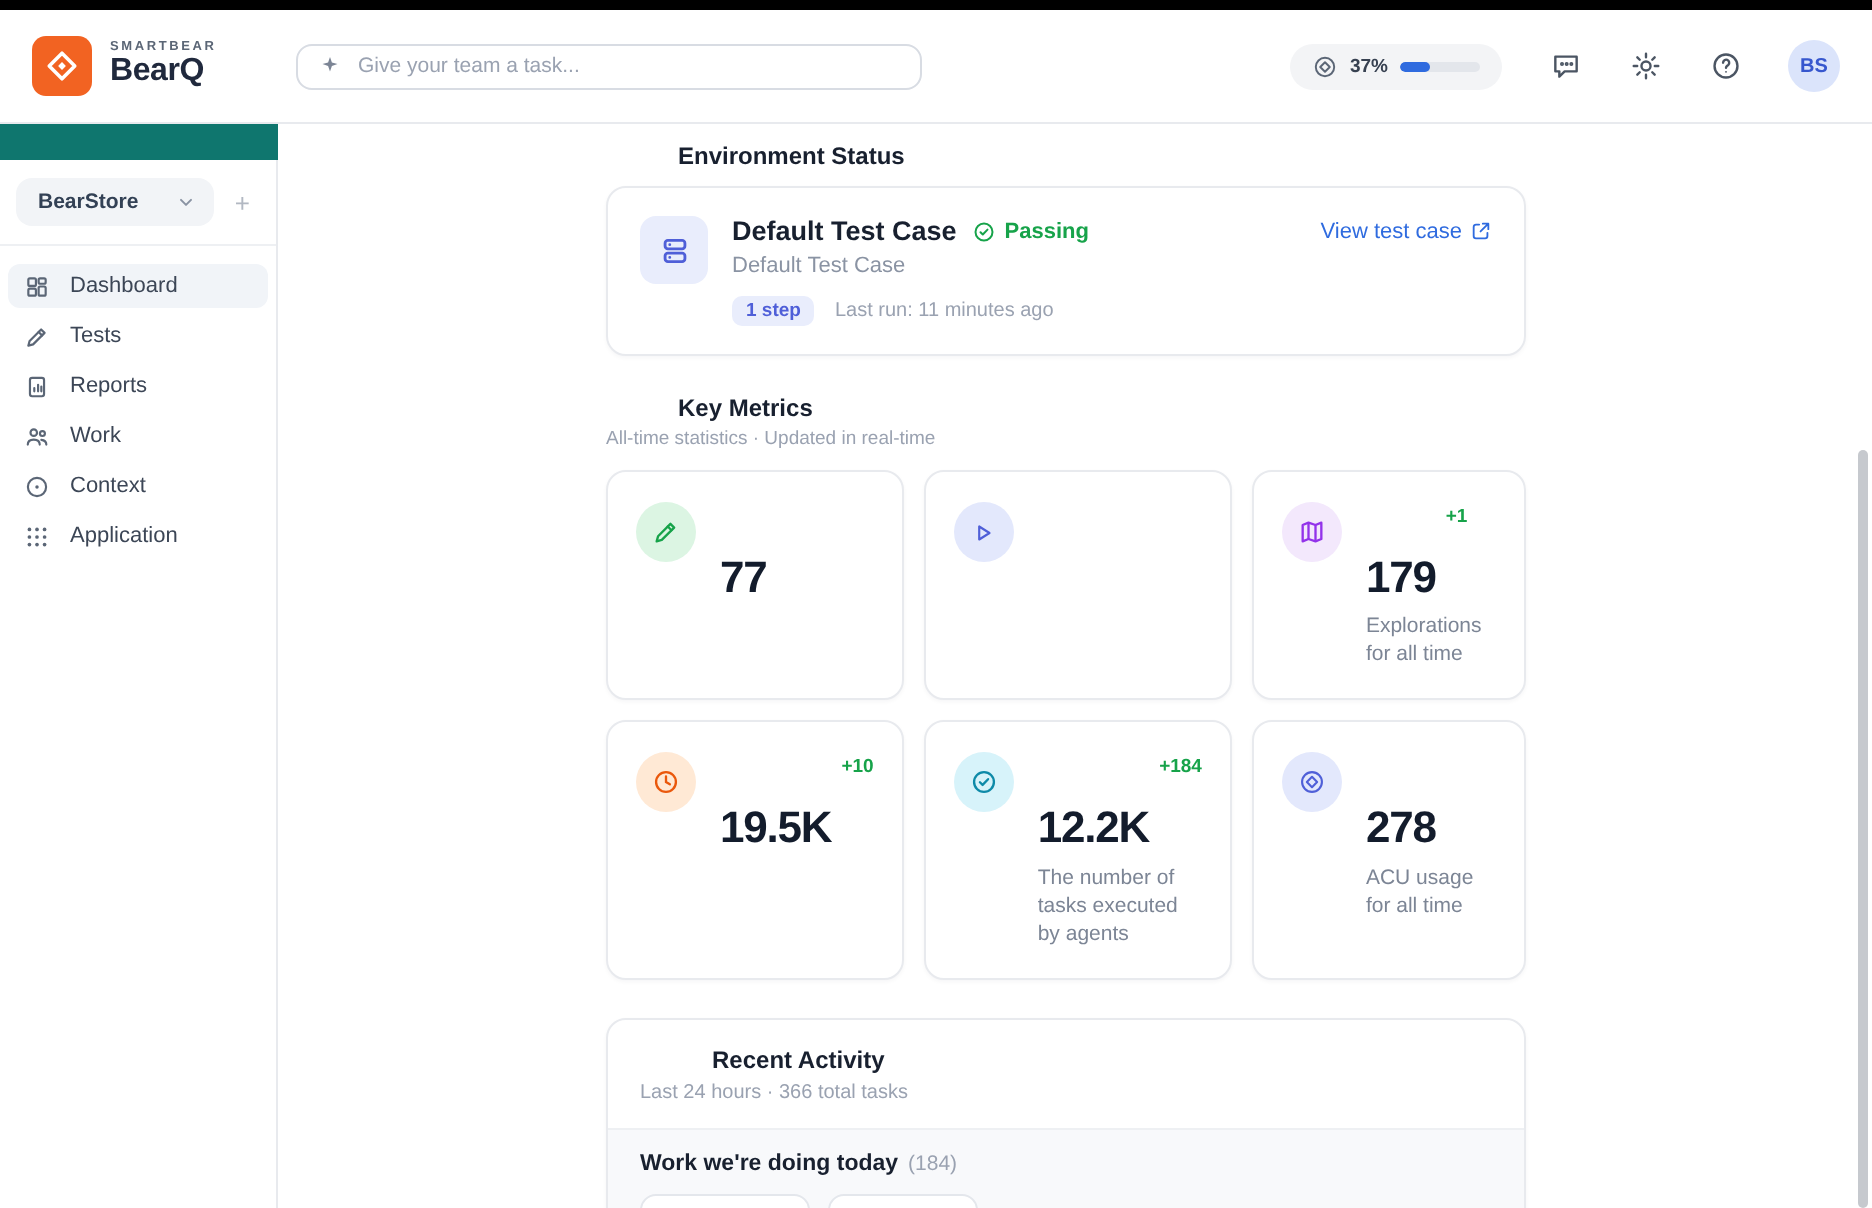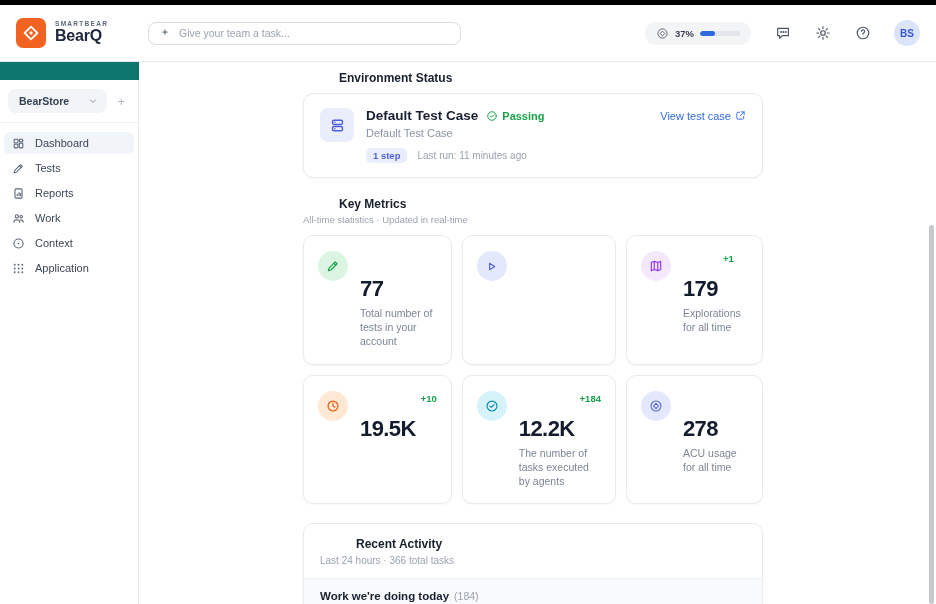--- a/index.html
+++ b/index.html
@@ -309,21 +309,20 @@
           <div class="metric-icon tone-green">
             <svg width="14" height="14" viewBox="0 0 24 24">
                 <use href="#i-pencil"></use>
               </svg>
           </div>
           <div>
             <div class="metric-value-row">
               <span class="metric-value">77</span>
 
             </div>
-            <div class="metric-label">Total number of tests in your account</div>
           </div>
         </section>
 
         <section class="card metric-card">
           <div class="metric-icon tone-indigo">
             <svg width="13" height="13" viewBox="0 0 24 24" fill="none" stroke="currentColor" stroke-width="2" stroke-linejoin="round">
                 <path d="M8.5 6v12l9.5-6z"></path>
               </svg>
           </div>
         </section>

